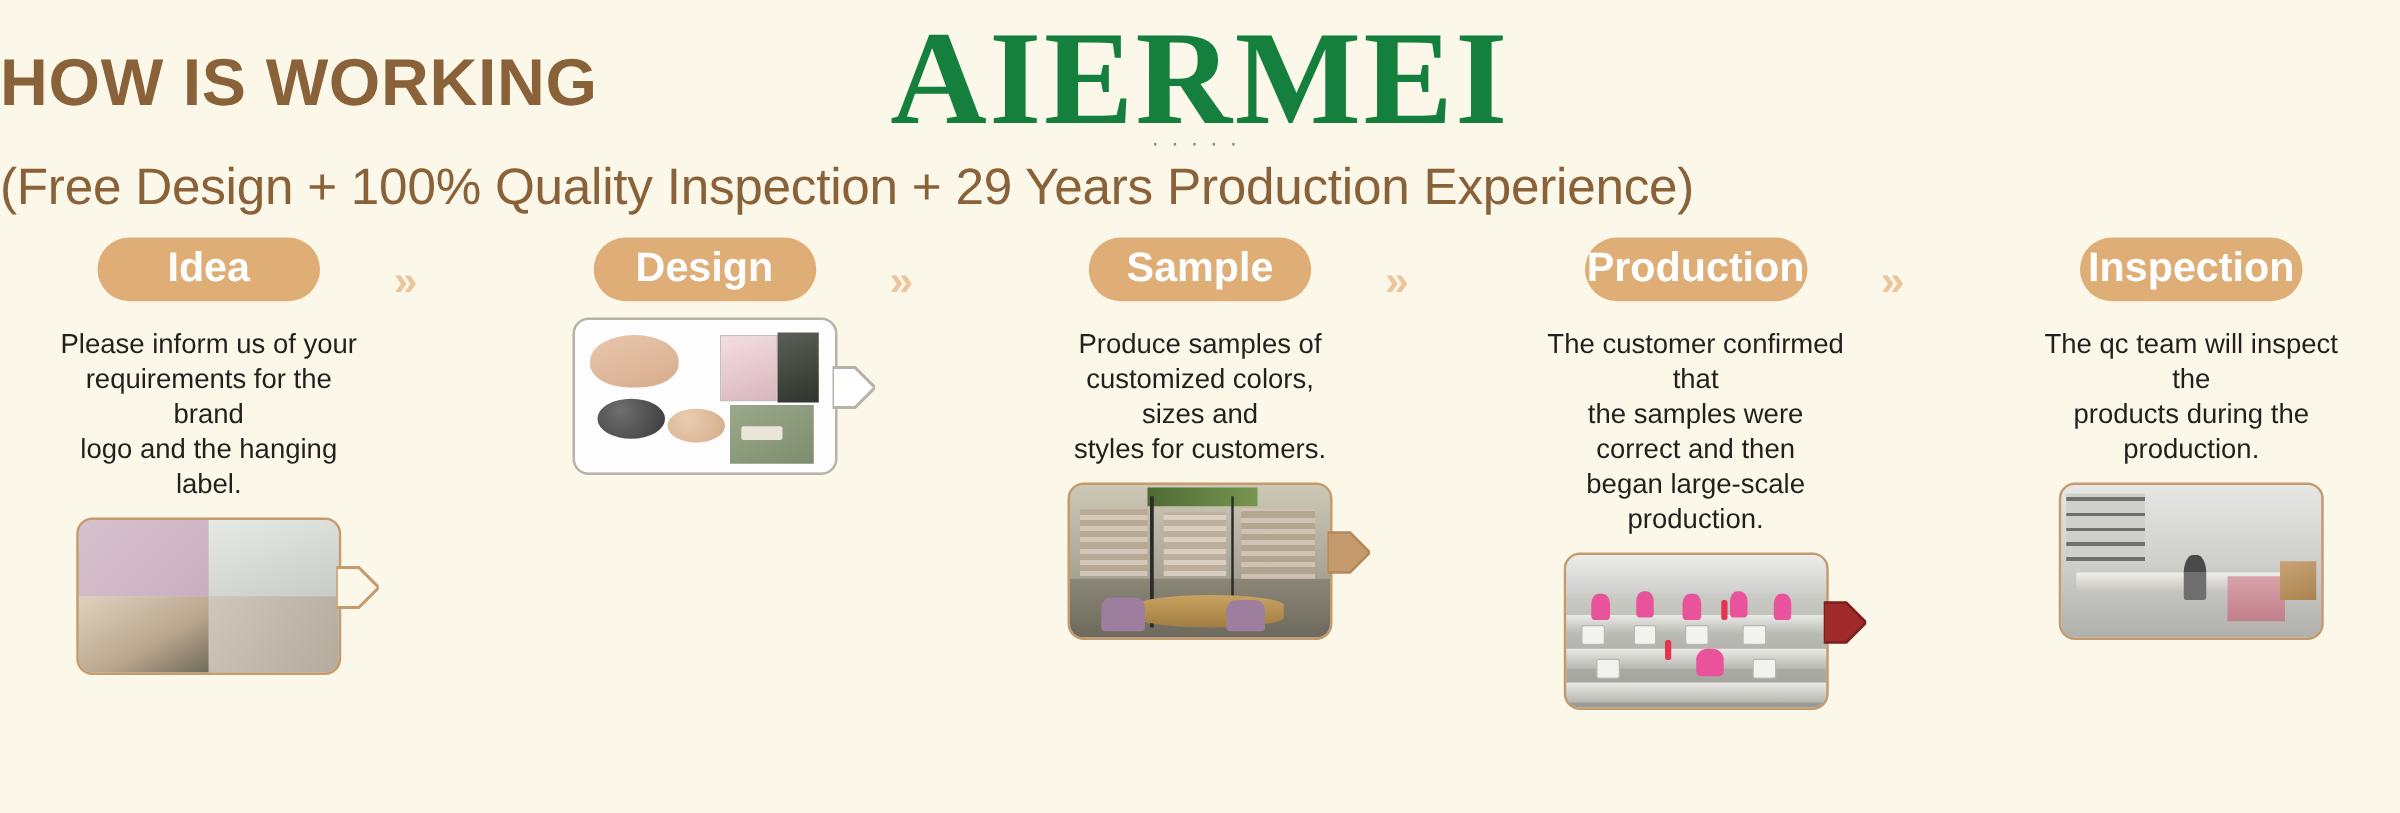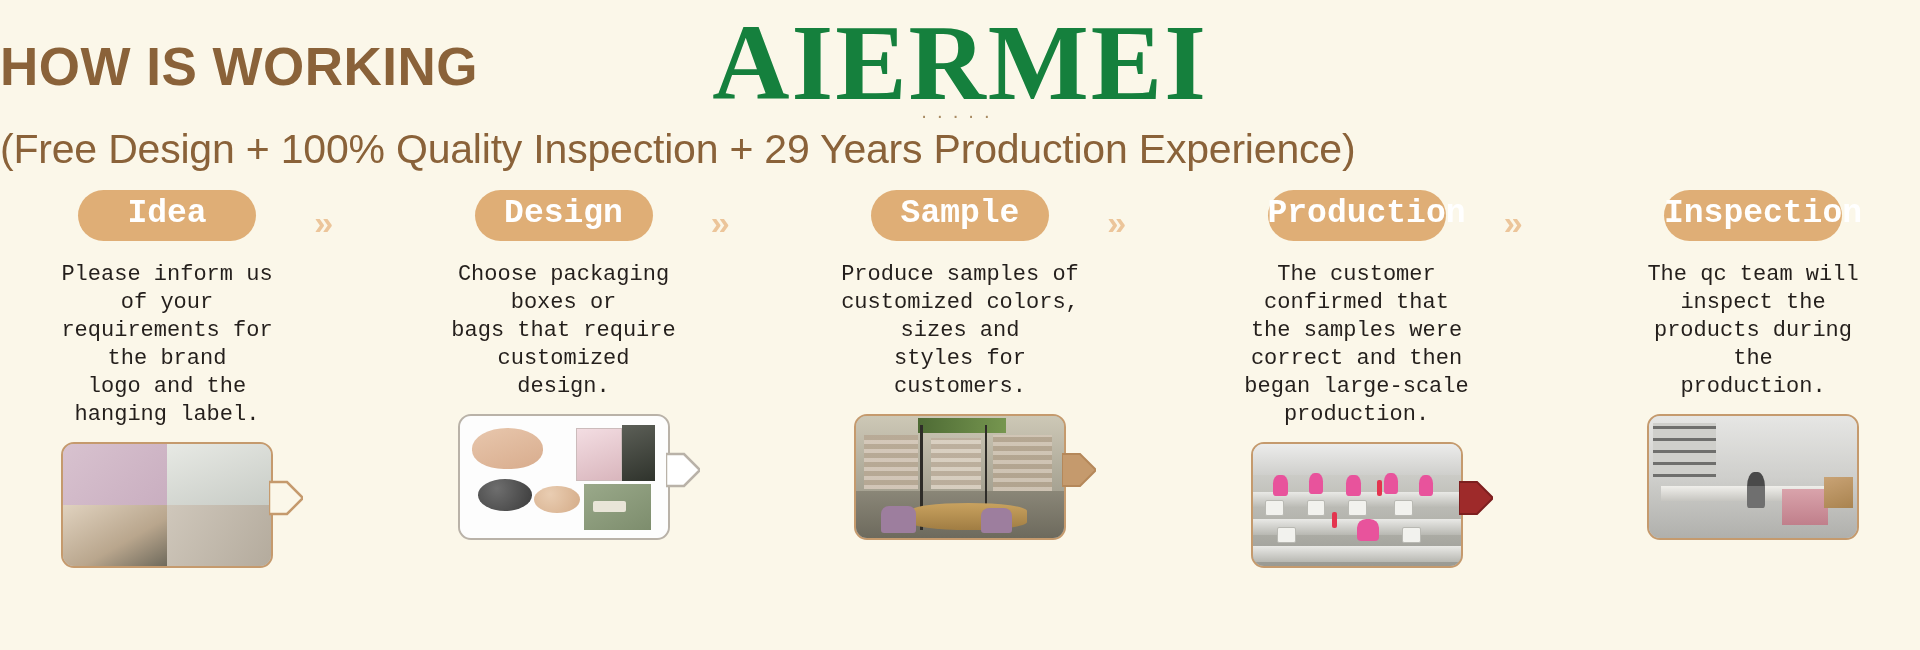--- a/index.html
+++ b/index.html
@@ -62,21 +62,20 @@
     justify-content:space-between;
     padding:0 38px;
     box-sizing:border-box;
   }
   .step{
     width:258px;
     display:flex;
     flex-direction:column;
     align-items:center;
     position:relative;
-    font-family:Liberation Mono, monospace;
   }
 
   .badge{
     background:#dfae76;
     color:#ffffff;
     font-size:33px;
     font-weight:700;
     border-radius:26px;
     padding:5px 0 8px 0;
     width:178px;
@@ -248,23 +247,20 @@
         </div>
         <svg class="pointer" viewBox="0 0 34 40">
           <path d="M0 4 L18 4 L34 20 L18 36 L0 36 Z" fill="#fbf7e9" stroke="#c59a6d" stroke-width="2.5"></path>
         </svg>
       </div>
     </div>
 
     <div class="step">
       <div class="badge">Design</div>
       <div class="chev">»</div>
-      <div class="desc">Choose packaging boxes or
-bags that require customized
-design.</div>
       <div class="cardwrap">
         <div class="card plainborder">
           <div class="prodbg"></div>
           <div class="prod-skin"></div>
           <div class="prod-disc"></div>
           <div class="prod-disc2"></div>
           <div class="prod-boxpink"></div>
           <div class="prod-boxdark"></div>
           <div class="prod-boxgreen"></div>
           <div class="prod-logo"></div>

